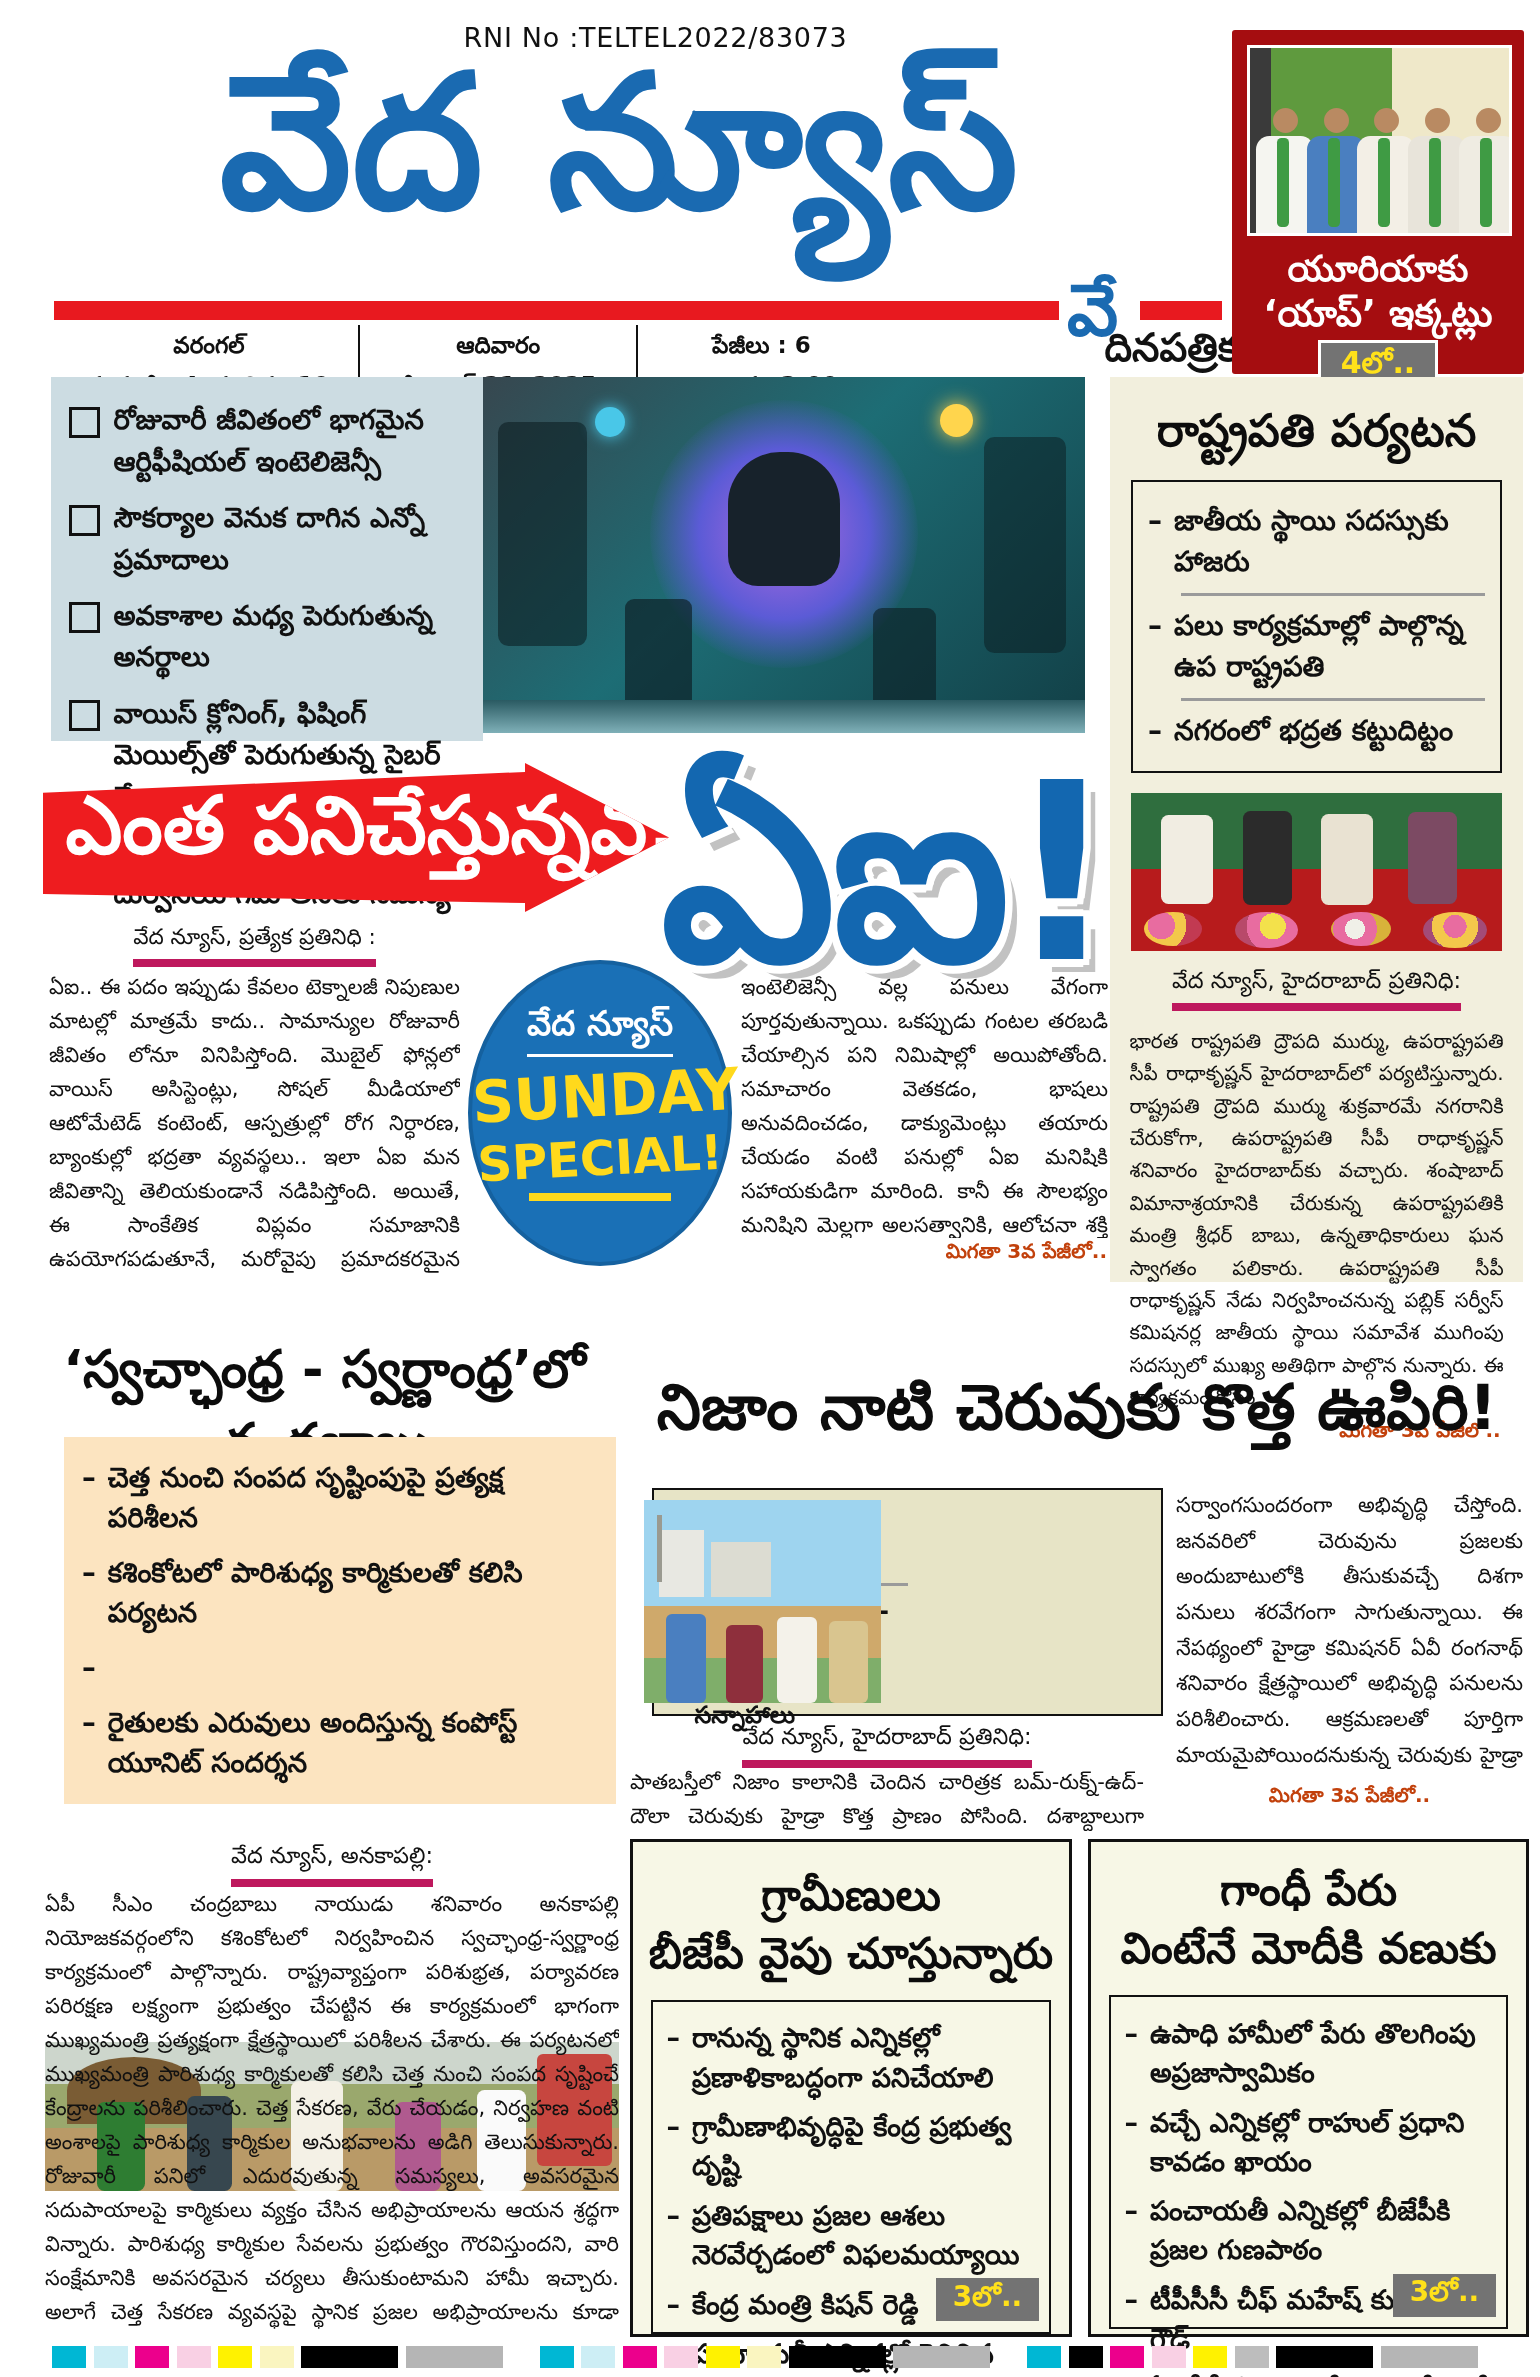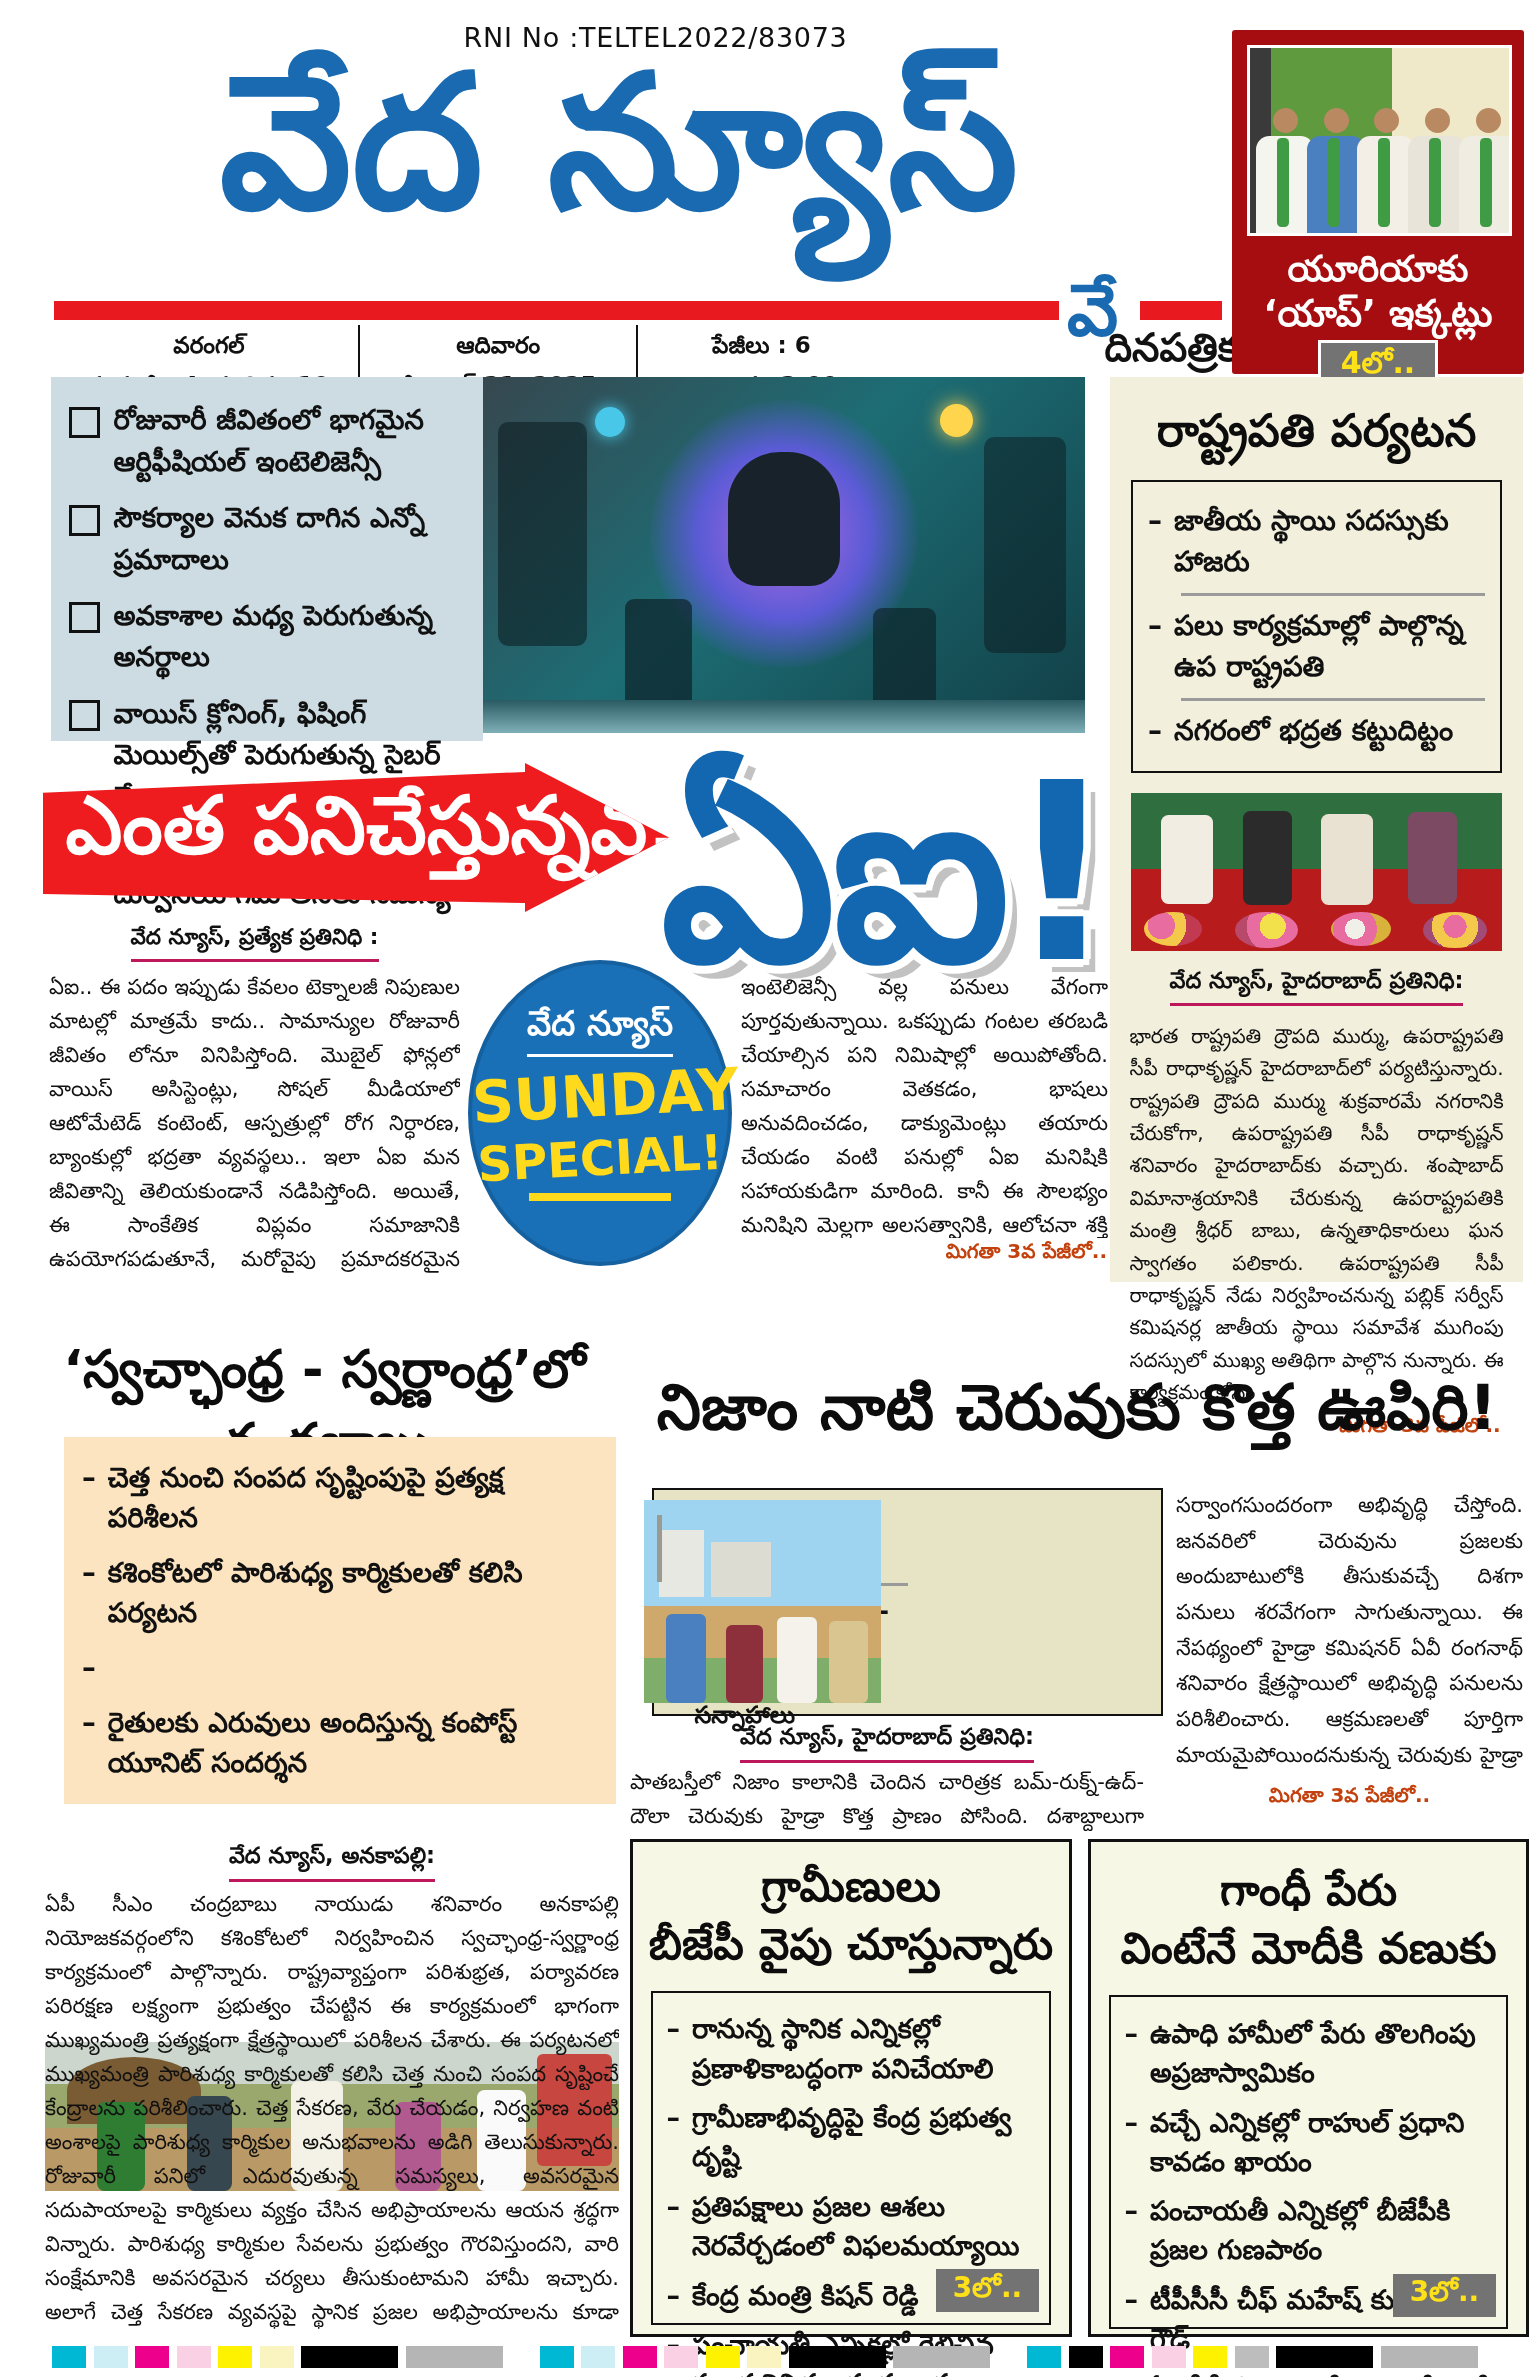--- a/index.html
+++ b/index.html
@@ -20,21 +20,21 @@
   .urea{background:#a50d10;border-radius:3px}
   .urea-line{color:#ffffff;font-weight:bold}
   .pageref{background:#737373;color:#ffe11a;font-weight:bold;display:inline-block}
   .pageref.wb{border:3px solid #ffffff}
   
   .points{background:#ccdce2;padding:22.4px 18px}
   .pt{display:flex;gap:13.4px;margin-bottom:15px;font-size:27.6px;font-weight:bold;line-height:1.5}
   .cbx{flex:none;width:25px;height:25px;border:3px solid #111;margin-top:7.5px;background:transparent}
   
   .headline{font-weight:bold;color:#0c0c0c}
-  .byline{font-size:22.4px;font-weight:bold;display:inline-block;border-bottom:3px solid #be185d;padding-bottom:4.5px}
+  .byline{font-size:22.4px;font-weight:normal;display:inline-block;border-bottom:8px solid #be185d;padding-bottom:4.5px}
   .body-t{font-size:21px;line-height:1.62}
   .more{color:#c2410c;font-weight:bold;font-size:20px}
   .dashrow{display:flex;gap:12px;line-height:1.45}
   .dash{flex:none;font-weight:bold}
   .sep{height:3px;background:#9a9a9a;margin:10.4px 0 10.4px 33px}
   .boxed{border:2.2px solid #111}
   .cream{background:#f2efdd}
   .creamlight{background:#f7f7e6}
   .peach{background:#fce4c0}
   .khaki{background:#e7e4c6}
@@ -273,21 +273,21 @@
     </div>
   </div>
 
   <div class="abs body-t j" style="left:1176px;top:1488px;width:347px;height:288px;overflow:hidden;font-size:21px;line-height:1.7">సర్వాంగసుందరంగా అభివృద్ధి చేస్తోంది. జనవరిలో చెరువును ప్రజలకు అందుబాటులోకి తీసుకువచ్చే దిశగా పనులు శరవేగంగా సాగుతున్నాయి. ఈ నేపథ్యంలో హైడ్రా కమిషనర్ ఏవీ రంగనాథ్ శనివారం క్షేత్రస్థాయిలో అభివృద్ధి పనులను పరిశీలించారు. ఆక్రమణలతో పూర్తిగా మాయమైపోయిందనుకున్న చెరువుకు హైడ్రా తిరిగి జీవం పోసిందని స్థానికులు పేర్కొంటున్నారు. చెరువు చుట్టూ రహదారులు, ప్రవేశ ద్వారాలు సౌకర్యవంతంగాఉండేలా చర్యలు</div>
   <div class="abs c" style="left:1176px;top:1783px;width:347px"><span class="more">మిగతా 3వ పేజీలో..</span></div>
 
   <div class="abs c" style="left:630px;top:1723px;width:514px"><span class="byline">వేద న్యూస్, హైదరాబాద్ ప్రతినిధి:</span></div>
   <div class="abs body-t j" style="left:630px;top:1765px;width:514px;height:69px;overflow:hidden;font-size:21px">పాతబస్తీలో నిజాం కాలానికి చెందిన చారిత్రక బమ్-రుక్న్-ఉద్-దౌలా చెరువుకు హైడ్రా కొత్త ప్రాణం పోసింది. దశాబ్దాలుగా ఆక్రమణలతో అసవాళ్లు కోల్పోయిన ఈ చెరువును తిరిగి గుర్తింపునిచ్చి, చరిత్రను తవ్వితీసినట్టుగా</div>
 
   <div class="abs creamlight" style="left:630px;top:1839px;width:436px;height:492px;border:3px solid #111">
-    <div class="headline c" style="margin-top:15px;font-size:43px;line-height:1.35">
+    <div class="headline c" style="margin-top:24px;font-size:43px;line-height:1.35">
       <div>గ్రామీణులు</div>
       <div>బీజేపీ వైపు చూస్తున్నారు</div>
     </div>
     <div class="boxed" style="margin:18px 18px 0;padding:16.4px 13.4px;font-size:27px;font-weight:bold;position:relative;height:297px">
       <div class="dashrow" style="margin-bottom:10.4px">
           <span class="dash">–</span>
           <span>రానున్న స్థానిక ఎన్నికల్లో ప్రణాళికాబద్ధంగా పనిచేయాలి</span>
         </div>
       <div class="dashrow" style="margin-bottom:10.4px">
           <span class="dash">–</span>

